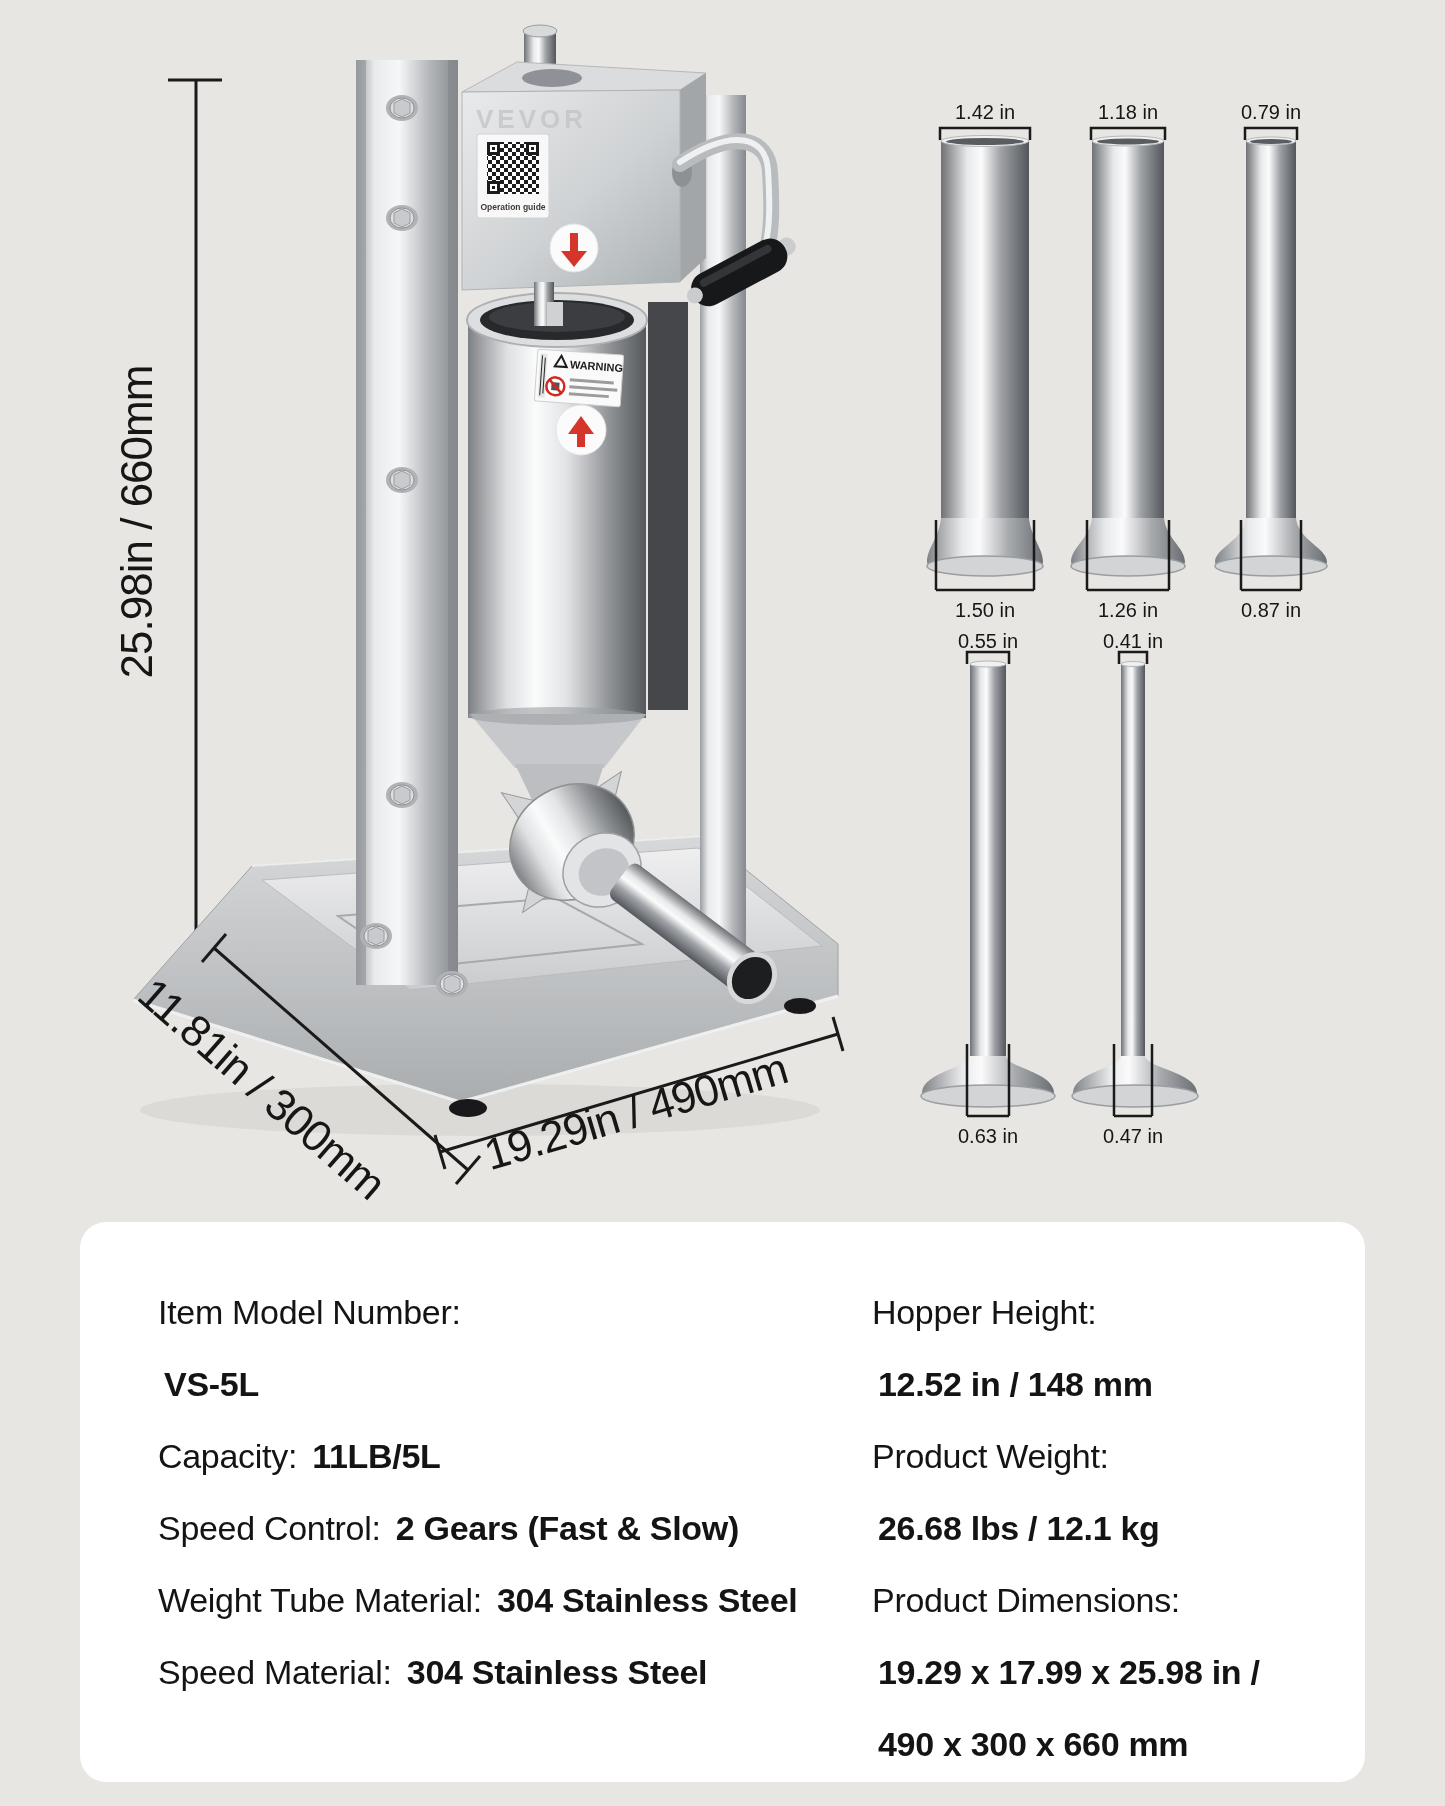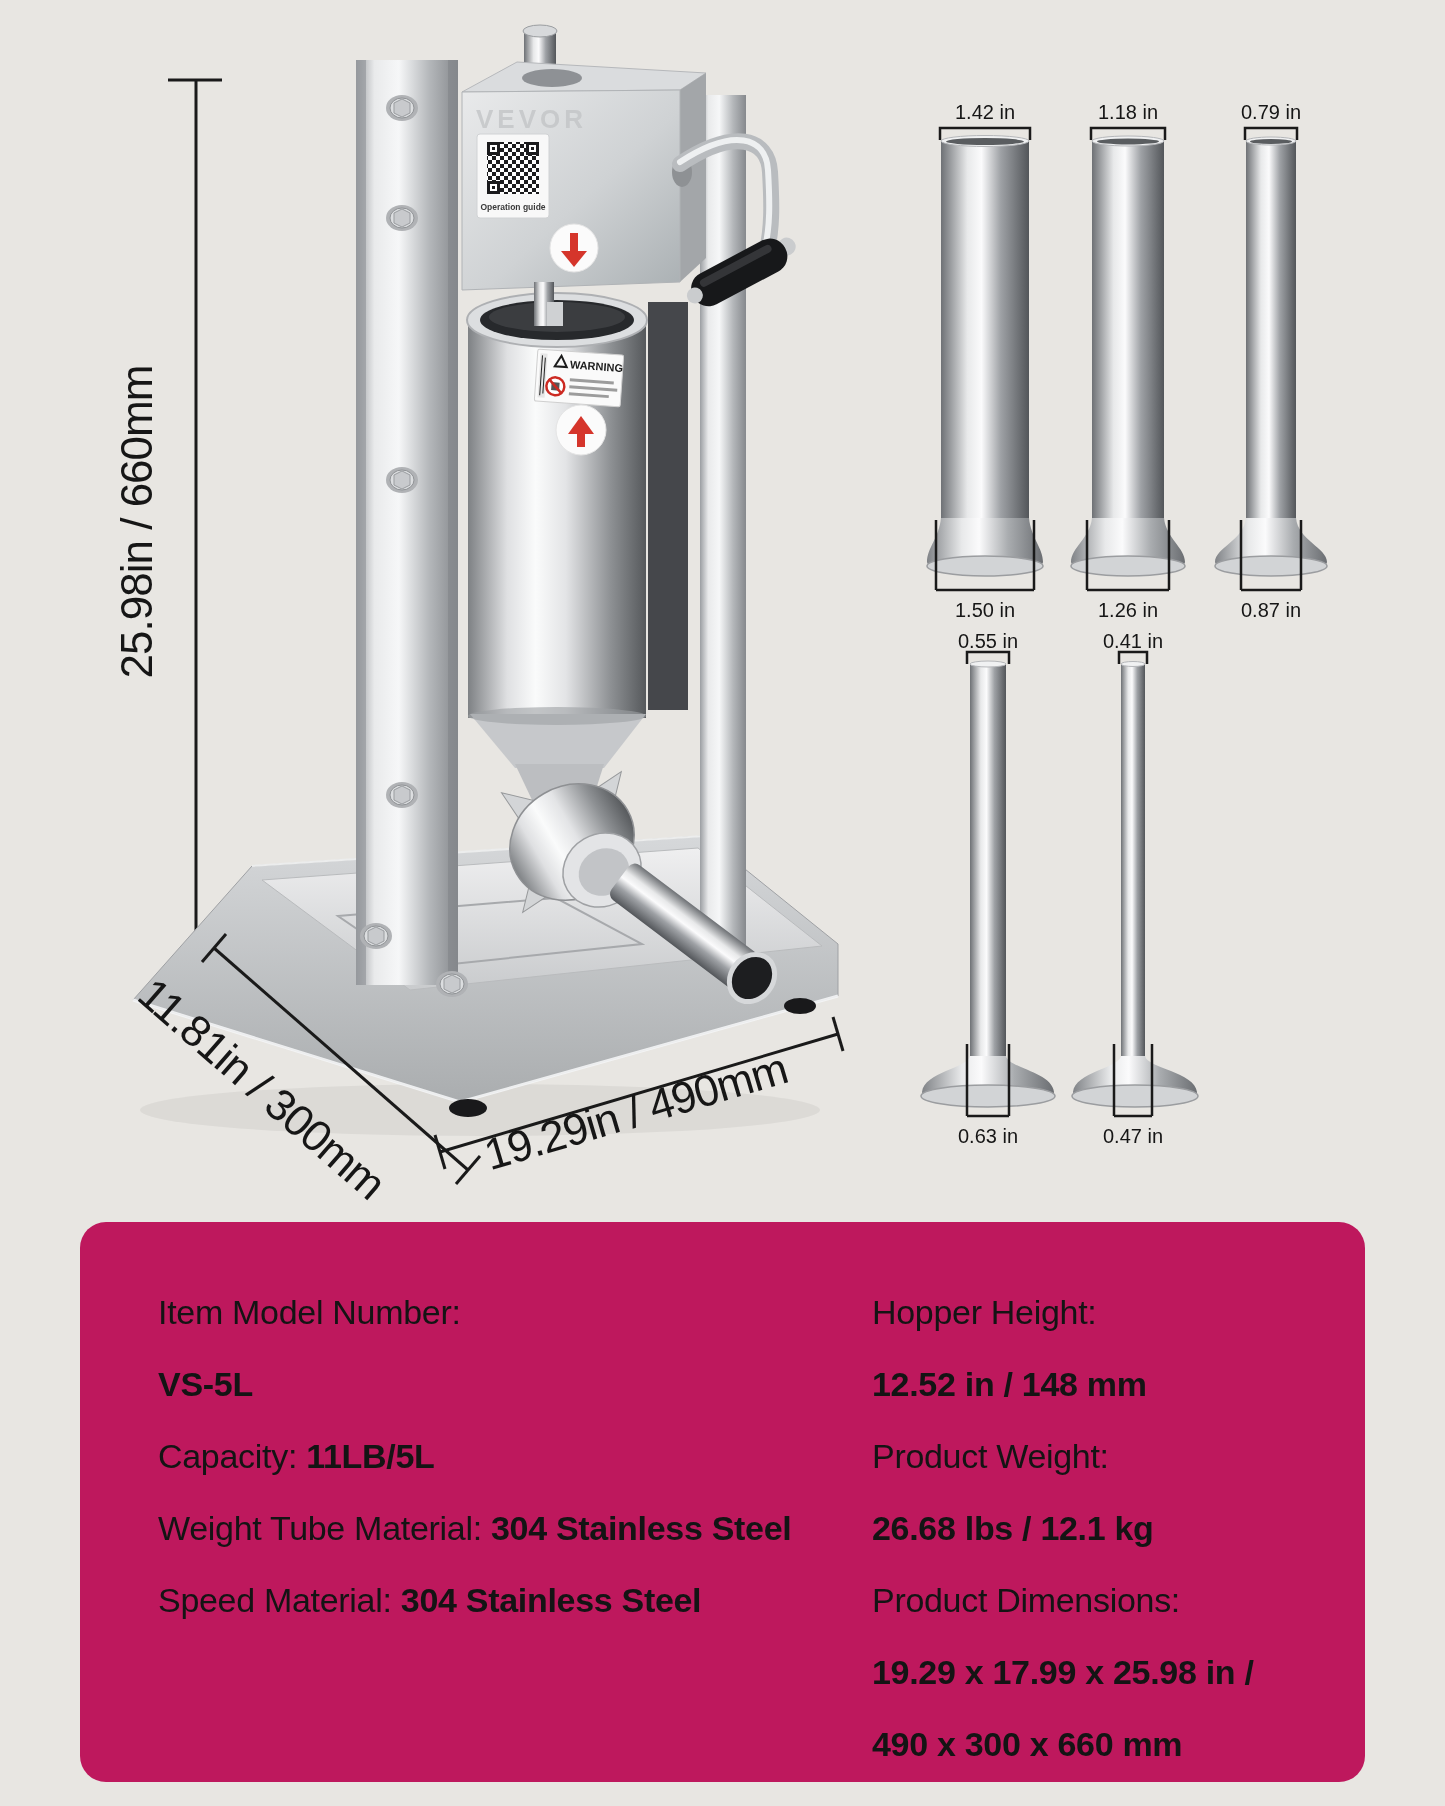--- a/index.html
+++ b/index.html
@@ -9,25 +9,25 @@
     font-family:"Liberation Sans",sans-serif;color:#141414;
   }
   .stage svg{position:absolute;left:0;top:0;}
   .dim-text{font-size:44px;font-weight:500;fill:#161616;letter-spacing:-1px;}
   .tube-label{font-size:20px;font-weight:500;fill:#161616;text-anchor:middle;}
   .brand-mark{font-size:26px;font-weight:700;fill:#c3c5c7;letter-spacing:4px;opacity:.8;}
   .qr-caption{font-size:8.5px;font-weight:700;fill:#3a3a3a;text-anchor:middle;}
   .warn-text{font-size:11px;font-weight:700;fill:#1c1c1c;}
   .spec-card{
     position:absolute;left:80px;top:1222px;width:1285px;height:560px;
-    background:#be185d;border-radius:26px;
+    background:#ffffff;border-radius:26px;
   }
   .spec-col{position:absolute;top:54px;line-height:72px;font-size:34px;letter-spacing:-.3px;white-space:nowrap;}
   .spec-col .lbl{font-weight:400;}
-  .spec-col .val{font-weight:700;}
+  .spec-col .val{font-weight:700;margin-left:6px;}
   .col-left{left:78px;}
   .col-right{left:792px;}
 </style>
 </head>
 <body>
 
 <div class="stage">
 
 <svg width="1445" height="1806" viewBox="0 0 1445 1806">
   <defs>
@@ -304,20 +304,21 @@
     <path d="M1114,1044 v72 M1152,1044 v72 M1114,1116 h38" fill="none" stroke="#1a1a1a" stroke-width="2.5"></path>
     <text class="tube-label" x="1133" y="1143">0.47 in</text>
   </g>
 </svg>
 
   <div class="spec-card">
     <div class="spec-col col-left">
       <div><span class="lbl">Item Model Number:</span><span class="val"></span></div>
       <div><span class="lbl"></span><span class="val">VS-5L</span></div>
       <div><span class="lbl">Capacity: </span><span class="val">11LB/5L</span></div>
+      <div><span class="lbl">Speed Control: </span><span class="val">2 Gears (Fast &amp; Slow)</span></div>
       <div><span class="lbl">Weight Tube Material: </span><span class="val">304 Stainless Steel</span></div>
       <div><span class="lbl">Speed Material: </span><span class="val">304 Stainless Steel</span></div>
     </div>
     <div class="spec-col col-right">
       <div><span class="lbl">Hopper Height:</span><span class="val"></span></div>
       <div><span class="lbl"></span><span class="val">12.52 in / 148 mm</span></div>
       <div><span class="lbl">Product Weight:</span><span class="val"></span></div>
       <div><span class="lbl"></span><span class="val">26.68 lbs / 12.1 kg</span></div>
       <div><span class="lbl">Product Dimensions:</span><span class="val"></span></div>
       <div><span class="lbl"></span><span class="val">19.29 x 17.99 x 25.98 in /</span></div>

